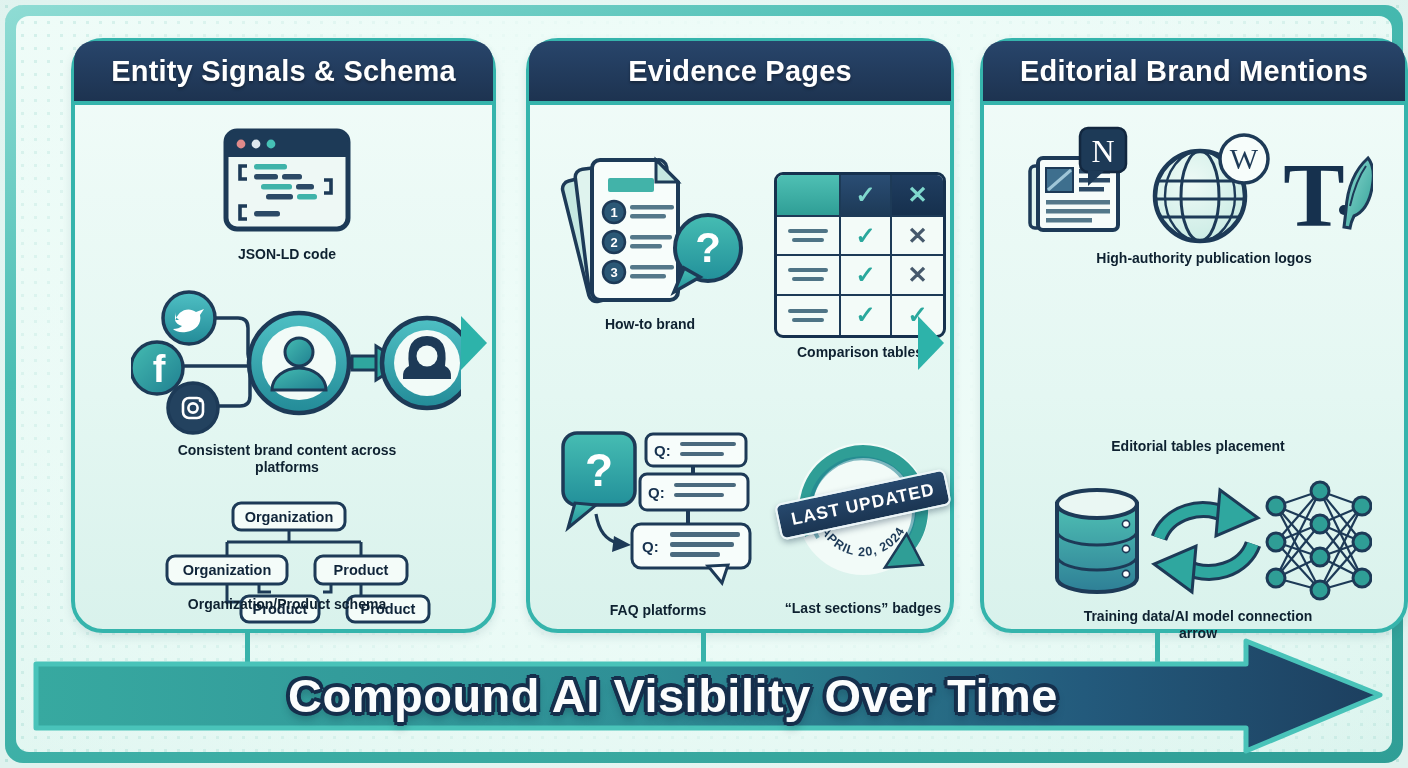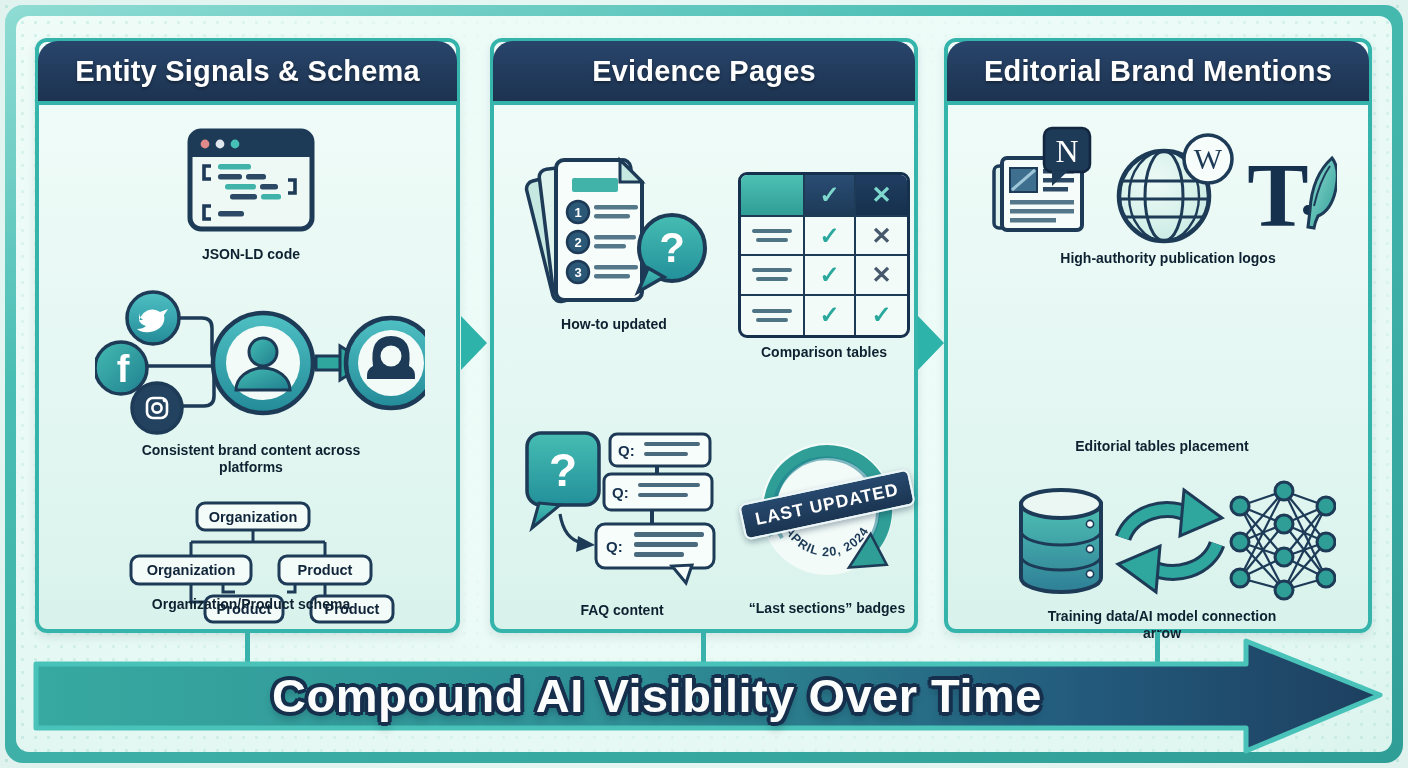--- a/index.html
+++ b/index.html
@@ -19,23 +19,23 @@
     background:linear-gradient(160deg,#8fdcd4,#49bdb3 30%,#2f9e96 100%); }
   .card  { position:absolute; inset:11px; border-radius:13px;
     background:
       radial-gradient(ellipse at 50% 40%, rgba(238,252,248,.9) 45%, rgba(238,252,248,0) 100%),
       radial-gradient(circle, #c8ebe4 1.5px, transparent 1.7px),
       linear-gradient(165deg,#effcf8,#dbf4ee);
     background-size:100% 100%, 13px 13px, 100% 100%; }
 
   
   .panel { position:absolute; top:38px; height:595px; width:425px;
-    border:4px solid #35b4ac; border-radius:12px;
+    border:4px solid #35b4ac; border-radius:32px;
     background:linear-gradient(180deg,#f2fcf9 0%, #e4f7f2 60%, #d9f2ec 100%);
-    box-shadow:0 4px 10px rgba(30,70,90,.12); }
+    box-shadow:0 4px 10px rgba(30,70,90,.12);margin-left:36px; }
   .panel-1 { left:35px; }
   .panel-2 { left:490px; width:428px; }
   .panel-3 { left:944px; width:428px; }
   .panel-header { position:absolute; left:-1px; right:-1px; top:-1px; height:64px;
     border-radius:20px 20px 0 0;
     background:linear-gradient(180deg,#28456b,#1d3350);
     border-bottom:4px solid #35b4ac;
     display:flex; align-items:center; justify-content:center;
     color:#fff; font-size:29px; font-weight:700; letter-spacing:.2px;
     text-shadow:0 2px 3px rgba(0,0,0,.35); }
@@ -48,21 +48,21 @@
     border-top:27px solid transparent; border-bottom:27px solid transparent;
     border-left:26px solid #2db3aa; top:316px; }
   .chev-1 { left:461px; } .chev-2 { left:918px; }
 
   
   .stem { position:absolute; width:5px; height:31px; top:632px; background:#38b2aa; }
   .stem-1 { left:245px; } .stem-2 { left:701px; } .stem-3 { left:1155px; }
 
   
   .banner-svg { position:absolute; left:28px; top:634px; }
-  .banner-text { position:absolute; left:12px; width:1290px; top:668px; text-align:center;
+  .banner-text { position:absolute; left:28px; width:1290px; top:668px; text-align:center;
     color:#fbfdfd; font-size:47px; font-weight:700; letter-spacing:.5px;
     text-shadow:-3px -3px 0 #152f4c, 3px -3px 0 #152f4c, -3px 3px 0 #152f4c,
        3px 3px 0 #152f4c, 0 -4px 0 #152f4c, 0 4px 0 #152f4c, -4px 0 0 #152f4c,
        4px 0 0 #152f4c, 0 6px 10px rgba(10,30,50,.4); }
 
   
   .cmp { position:absolute; left:244px; top:130px; width:172px; height:166px;
     border:3.5px solid #16314e; border-radius:9px; overflow:hidden;
     display:grid; grid-template-columns:64px 1fr 1fr; grid-template-rows:42px 1fr 1fr 1fr;
     background:#f3fbf8; }
@@ -246,21 +246,21 @@
         <rect x="70" y="94" width="32" height="4.5" rx="2"></rect>
       <rect x="70" y="115" width="44" height="4.5" rx="2"></rect>
         <rect x="70" y="124" width="36" height="4.5" rx="2"></rect>
     </g>
     <g>
       <circle cx="148" cy="98" r="33" fill="url(#qg)" stroke="#1d3a57" stroke-width="4"></circle>
       <polygon points="124,118 114,142 140,127" fill="url(#qg)" stroke="#1d3a57" stroke-width="3.5"></polygon>
       <text x="148" y="112" text-anchor="middle" font-size="42" font-weight="700" fill="#ffffff">?</text>
     </g>
   </svg>
-  <div class="caption" style="left:10px; top:274px; width:220px;">How-to updated</div>
+  <div class="caption" style="left:10px; top:274px; width:220px;">How-to brand</div>
 
   <div class="cmp">
     <div class="h0"></div>
     <div class="h1">
         <span class="mark mk-head">✓</span>
       </div>
     <div class="h2">
         <span class="mark mk-head">✕</span>
       </div>
     <div class="cell-lines">
@@ -314,21 +314,21 @@
       <rect x="116" y="55" width="62" height="4" rx="2" fill="#4a6a7e"></rect>
       <rect x="116" y="65" width="50" height="4" rx="2" fill="#4a6a7e"></rect>
       <rect x="74" y="96" width="118" height="44" rx="9" fill="#f7fdfb" stroke="#1d3a57" stroke-width="3"></rect>
       <polygon points="150,138 164,155 170,137" fill="#f7fdfb" stroke="#1d3a57" stroke-width="3"></polygon>
       <text x="84" y="124">Q:</text>
       <rect x="112" y="104" width="70" height="5" rx="2" fill="#4a6a7e"></rect>
       <rect x="112" y="114" width="64" height="5" rx="2" fill="#4a6a7e"></rect>
       <rect x="112" y="124" width="50" height="5" rx="2" fill="#4a6a7e"></rect>
     </g>
   </svg>
-  <div class="caption" style="left:18px; top:560px; width:220px;">FAQ content</div>
+  <div class="caption" style="left:18px; top:560px; width:220px;">FAQ platforms</div>
 
   <div class="badge">
     <svg width="170" height="170" viewBox="0 0 170 170">
       <circle cx="85" cy="85" r="66" fill="#f2fbf8"></circle>
       <path d="M 33 110 A 58 58 0 1 1 123 130" fill="none" stroke="#2f9e96" stroke-width="13"></path>
       <path d="M 40 114 A 52 52 0 1 1 120 124" fill="none" stroke="#1f7f90" stroke-width="4" opacity=".55"></path>
       <polygon points="112,118 150,118 126,150" fill="#2f9e96" stroke="#1d3a57" stroke-width="2.5" transform="rotate(176 128 130)"></polygon>
       <path id="dateArc" d="M 38 85 A 47 47 0 0 0 132 85" fill="none"></path>
       <text font-size="12.5" font-weight="700" fill="#1d3a57" letter-spacing="1">
         <textPath href="#dateArc" startOffset="50%" text-anchor="middle">APRIL 20, 2024</textPath>

